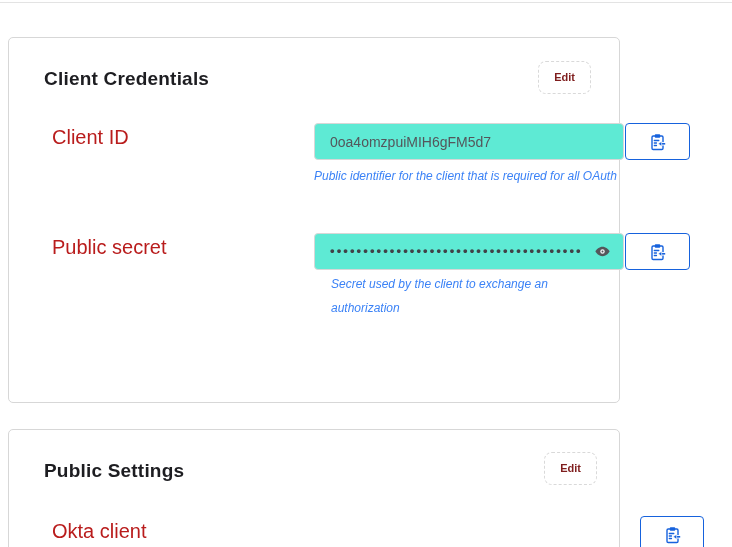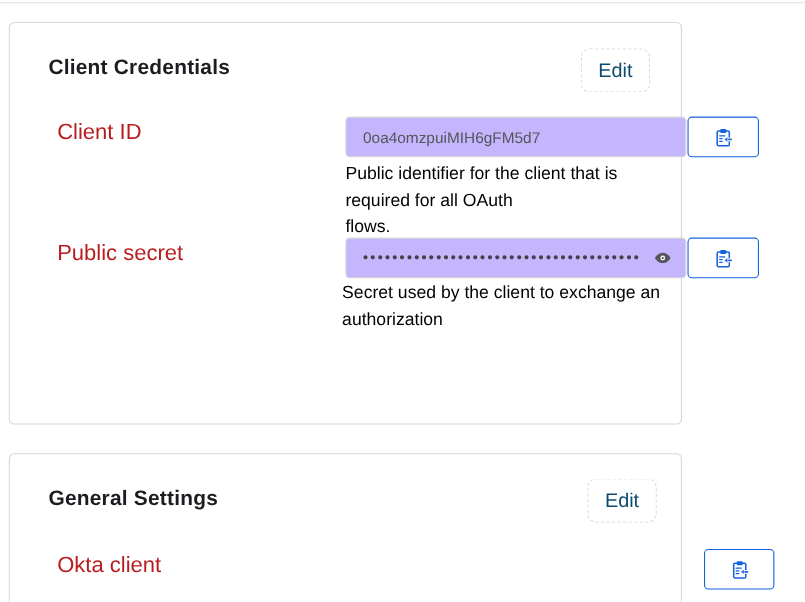--- a/index.html
+++ b/index.html
@@ -13,48 +13,49 @@
   }
   .top-divider {
     position: absolute; top: 2px; left: 0;
     width: 732px; height: 1px; background: #e3e3e3;
   }
   .card {
     position: absolute; left: 8px; width: 612px;
     background: #ffffff;
     border: 1px solid #d7d7d7;
     border-radius: 5px;
+    margin-top: 17px;
   }
   .card-credentials { top: 20px; height: 366px; }
   .card-general { top: 412px; height: 170px; }
   .section-title {
     position: absolute; left: 35px; margin: 0;
     font-size: 19px; font-weight: 700; color: #1d1d21;
     letter-spacing: 0.2px;
   }
   .edit-btn {
     position: absolute;
     background: #ffffff;
     border: 1px dashed #d9d9d9;
     border-radius: 8px;
-    color: #0c4a6e;
+    color: #7f1d1d;
     font-family: "Liberation Sans", sans-serif;
-    font-size: 18px; font-weight: 400;
+    font-size: 11px; font-weight: 700;
     padding: 10px 15px;
     cursor: pointer;
     line-height: 1;
   }
   .field-label {
     position: absolute; left: 43px;
     font-size: 20px; color: #b91c1c;
   }
   .input-box {
     position: absolute;
     height: 37px;
-    background: #c4b5fd;
+    background: #5eead4;
     border: 1px solid #d7d7d7;
     border-radius: 4px;
     display: flex; align-items: center;
     padding: 0 12px 0 15px;
     font-size: 14px; color: #54565b;
     overflow: hidden;
   }
   .input-value { white-space: nowrap; }
   .masked-value {
     flex: 1;
@@ -70,22 +71,23 @@
     height: 37px;
     background: #ffffff;
     border: 1px solid #1662dd;
     border-radius: 4px;
     display: flex; align-items: center; justify-content: center;
     cursor: pointer;
     padding: 0;
   }
   .help-text {
     position: absolute;
-    font-size: 16px; color: #000000;
+    font-size: 12px; color: #3b82f6;
     line-height: 24px;
+    font-style: italic;
   }
   .icon { display: inline-flex; align-items: center; justify-content: center; }
 </style>
 </head>
 <body>
 
 <div class="top-divider"></div>
 
 <section class="card card-credentials">
 
@@ -107,21 +109,20 @@
         <path d="M5.3 7.5h4.5M5.3 10h2.2M5.3 12.5h2.2" stroke="#1662dd" stroke-width="1.3" stroke-linecap="round"></path>
         <path d="M16.2 10.8h-4.6" stroke="#ffffff" stroke-width="3.4"></path>
         <path d="M16.2 10.8h-4.2" stroke="#1662dd" stroke-width="1.6"></path>
         <path d="M12.6 8.4l-3.4 2.4 3.4 2.4z" fill="#1662dd" stroke="#ffffff" stroke-width="0.6"></path>
       </svg>
     </span>
   </button>
 
   <div class="help-text" style="left:305px; top:126px">
     <div>Public identifier for the client that is required for all OAuth</div>
-    <div>flows.</div>
   </div>
 
   <div class="field-label" style="top:198px">Public secret</div>
 
   <div class="input-box" style="left:305px; top:195px; width:310px">
     <span class="masked-value">••••••••••••••••••••••••••••••••••••••</span>
     <span class="eye-wrap">
       <span class="icon">
         <svg width="17" height="17" viewBox="0 0 16 16">
           <path d="M8 3.6C4.9 3.6 2.4 6 1.3 8c1.1 2 3.6 4.4 6.7 4.4S13.6 10 14.7 8C13.6 6 11.1 3.6 8 3.6z" fill="#54565b"></path>
@@ -138,29 +139,29 @@
         <rect x="3" y="3" width="11" height="13.5" rx="1.2" fill="none" stroke="#1662dd" stroke-width="1.4"></rect>
         <rect x="5.8" y="1.2" width="5.4" height="3.6" rx="0.8" fill="#1662dd"></rect>
         <path d="M5.3 7.5h4.5M5.3 10h2.2M5.3 12.5h2.2" stroke="#1662dd" stroke-width="1.3" stroke-linecap="round"></path>
         <path d="M16.2 10.8h-4.6" stroke="#ffffff" stroke-width="3.4"></path>
         <path d="M16.2 10.8h-4.2" stroke="#1662dd" stroke-width="1.6"></path>
         <path d="M12.6 8.4l-3.4 2.4 3.4 2.4z" fill="#1662dd" stroke="#ffffff" stroke-width="0.6"></path>
       </svg>
     </span>
   </button>
 
-  <div class="help-text" style="left:302px; top:234px">
+  <div class="help-text" style="left:322px; top:234px">
     <div>Secret used by the client to exchange an authorization</div>
   </div>
 
 </section>
 
 <section class="card card-general">
 
-  <h2 class="section-title" style="top:30px">General Settings</h2>
+  <h2 class="section-title" style="top:30px">Public Settings</h2>
 
   <button class="edit-btn" style="top:22px; right:22px">Edit</button>
 
   <div class="field-label" style="top:90px">Okta client</div>
 
 
   <button class="copy-btn" style="left:631px; top:86px; width:64px">
     <span class="icon">
       <svg width="17" height="18" viewBox="0 0 17 18">
         <rect x="3" y="3" width="11" height="13.5" rx="1.2" fill="none" stroke="#1662dd" stroke-width="1.4"></rect>

